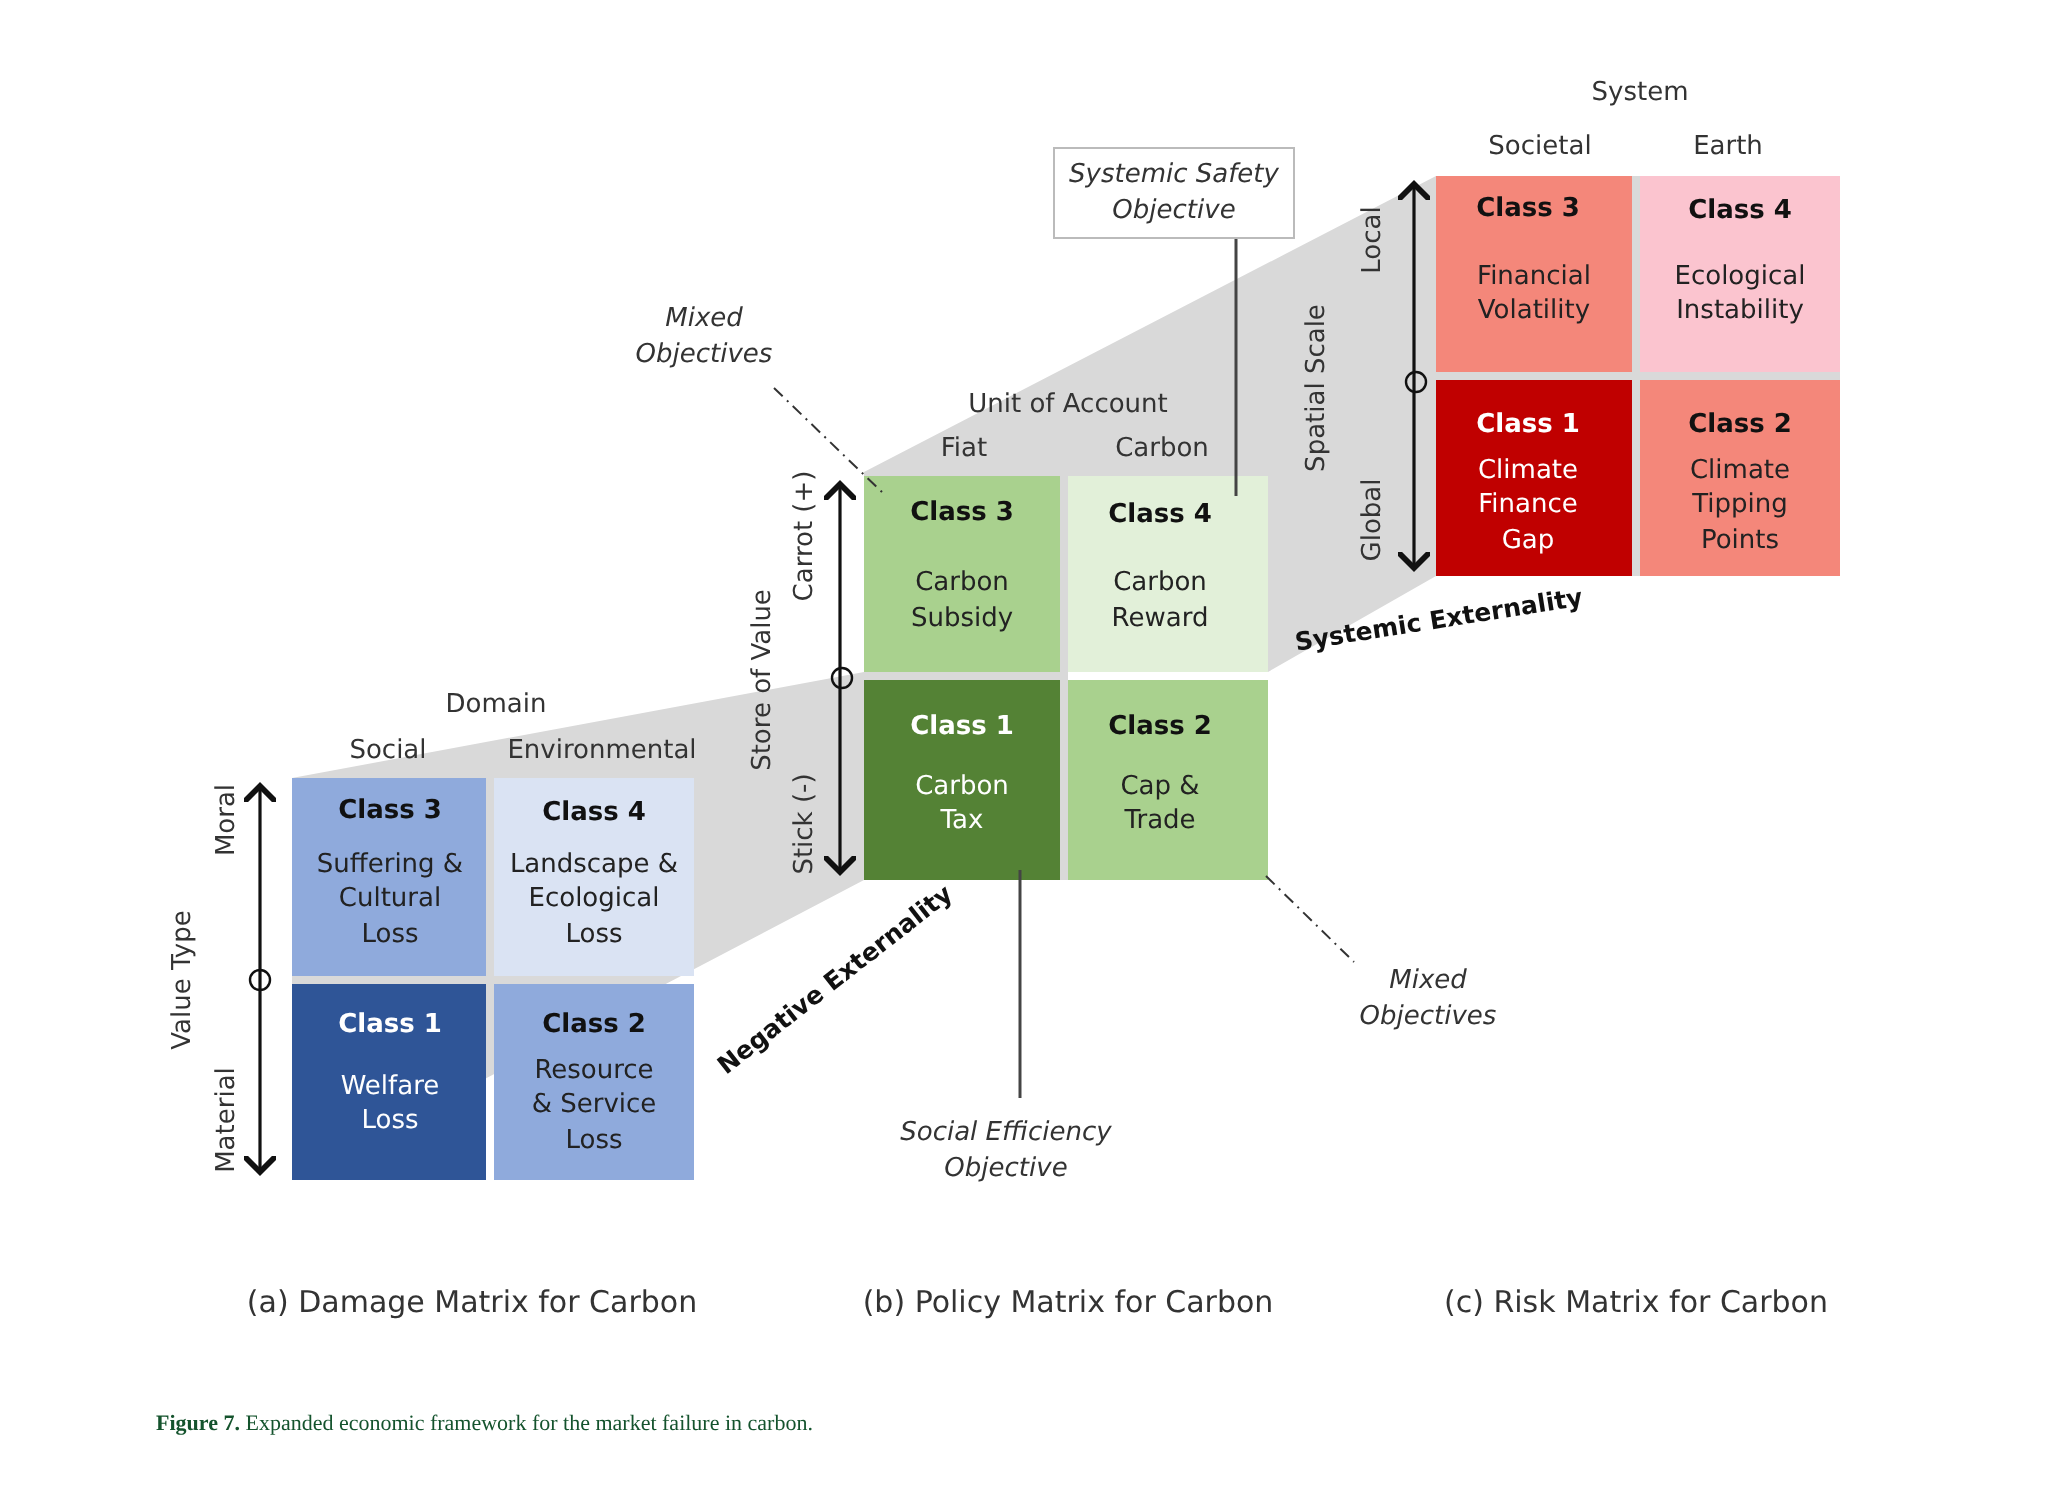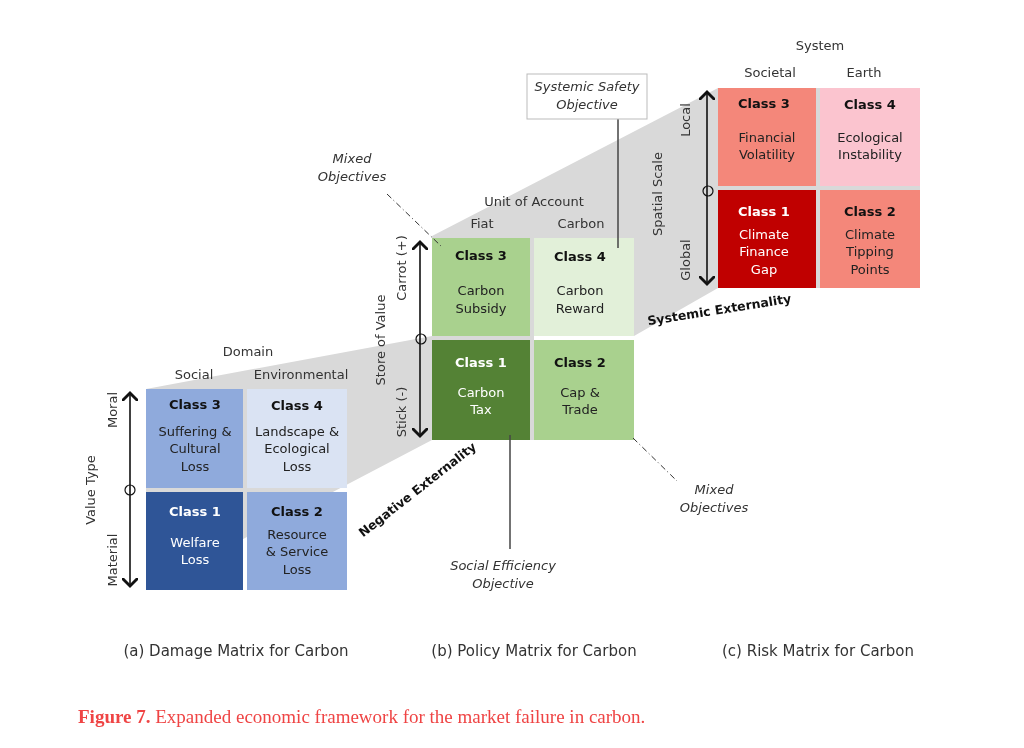--- a/index.html
+++ b/index.html
@@ -6,21 +6,21 @@
     body { width: 1024px; height: 748px; position: relative; overflow: hidden;
            font-family: "DejaVu Sans", sans-serif; color: #222; }
     svg#fig { position: absolute; left: 0; top: 0; }
     .lbl { font-family: "DejaVu Sans", sans-serif; font-size: 13px; fill: #333; }
     .cls { font-family: "DejaVu Sans", sans-serif; font-size: 13px; font-weight: bold; }
     .cell-text { font-family: "DejaVu Sans", sans-serif; font-size: 13px; }
     .ital { font-family: "DejaVu Sans", sans-serif; font-size: 13px; font-style: italic; fill: #333; }
     .ext { font-family: "DejaVu Sans", sans-serif; font-size: 12.5px; font-weight: bold; fill: #111; }
     .sub { font-family: "DejaVu Sans", sans-serif; font-size: 15px; fill: #333; }
     #caption { position: absolute; left: 78px; top: 706px; font-family: "Liberation Serif", serif;
-               font-size: 19px; color: #ef4444; }
+               font-size: 11px; color: #14532d; }
     #caption b { font-weight: bold; }
   </style>
 </head>
 <body>
 
 <svg id="fig" width="1024" height="748" viewBox="0 0 1024 748">
   <defs>
     <marker id="arrowhead" markerWidth="10" markerHeight="10" refX="5" refY="5" orient="auto-start-reverse">
       <path d="M0,0 L5,5 L0,10" fill="none" stroke="#111" stroke-width="1.8"></path>
     </marker>

